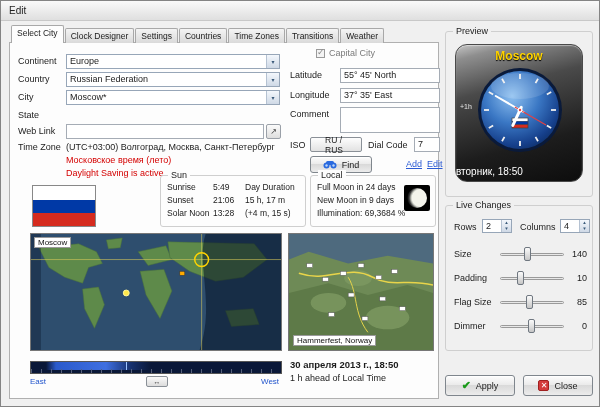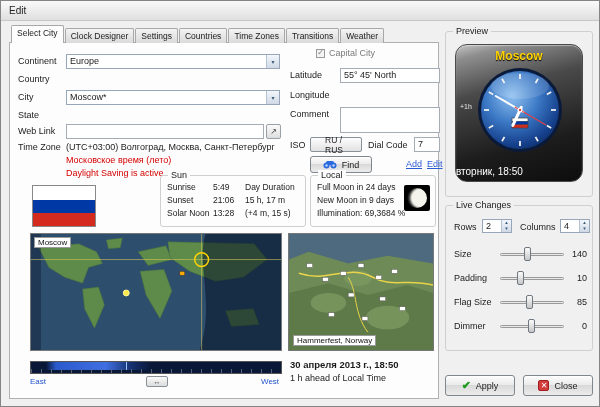--- a/index.html
+++ b/index.html
@@ -94,20 +94,24 @@
 
   <div class="tabpage">
 
     <span class="lbl" style="left:8px;top:13px">Continent</span>
     <div class="combo" style="left:56px;top:11px;width:214px">
       <span class="combo-val">Europe</span>
       <span class="combo-btn">▾</span>
     </div>
 
     <span class="lbl" style="left:8px;top:31px">Country</span>
+    <div class="combo" style="left:56px;top:29px;width:214px">
+      <span class="combo-val">Russian Federation</span>
+      <span class="combo-btn">▾</span>
+    </div>
 
     <span class="lbl" style="left:8px;top:49px">City</span>
     <div class="combo" style="left:56px;top:47px;width:214px">
       <span class="combo-val">Moscow*</span>
       <span class="combo-btn">▾</span>
     </div>
 
     <span class="lbl" style="left:8px;top:67px">State</span>
     <span class="lbl" style="left:56px;top:67px"></span>
 
@@ -131,20 +135,21 @@
 
     <div class="checkbox-row" style="left:306px;top:5px">
       <span class="checkbox-box checked"></span>
       <span>Capital City</span>
     </div>
 
     <span class="lbl" style="left:280px;top:27px">Latitude</span>
     <div class="textbox" style="left:330px;top:25px;width:100px">55° 45' North</div>
 
     <span class="lbl" style="left:280px;top:47px">Longitude</span>
+    <div class="textbox" style="left:330px;top:45px;width:100px">37° 35' East</div>
 
     <span class="lbl" style="left:280px;top:66px">Comment</span>
     <div class="textbox" style="left:330px;top:64px;width:100px;height:26px"></div>
 
     <span class="lbl" style="left:280px;top:97px">ISO</span>
     <div class="btn-small" style="left:300px;top:94px;width:52px">RU / RUS</div>
     <span class="lbl" style="left:358px;top:97px">Dial Code</span>
     <div class="textbox" style="left:404px;top:94px;width:26px">7</div>
 
     <div class="push-btn" style="left:300px;top:113px;width:62px;height:17px">

